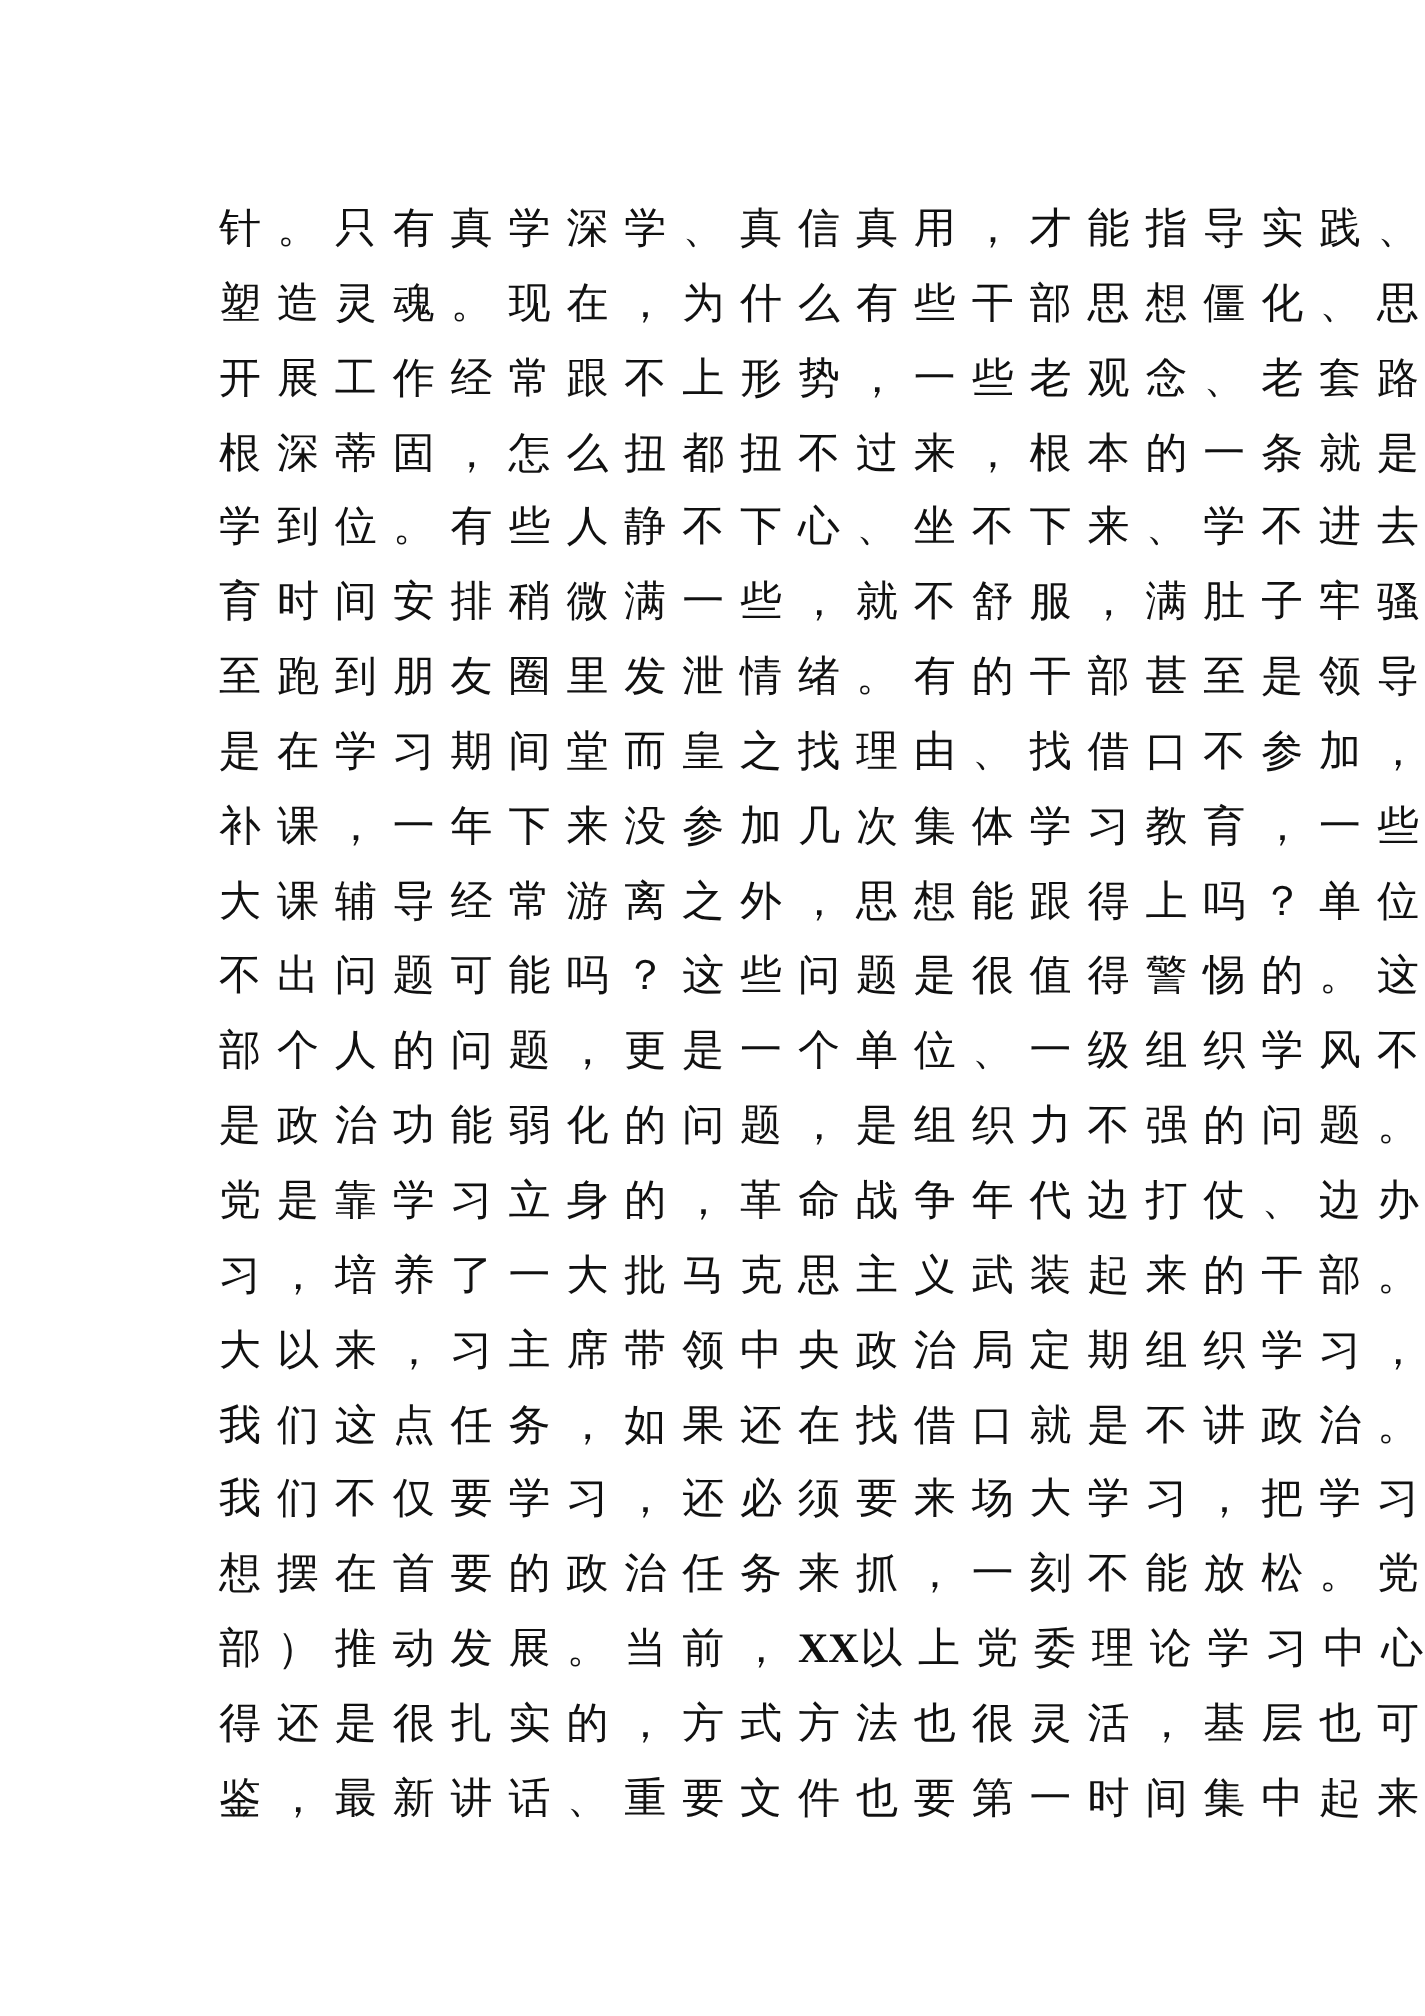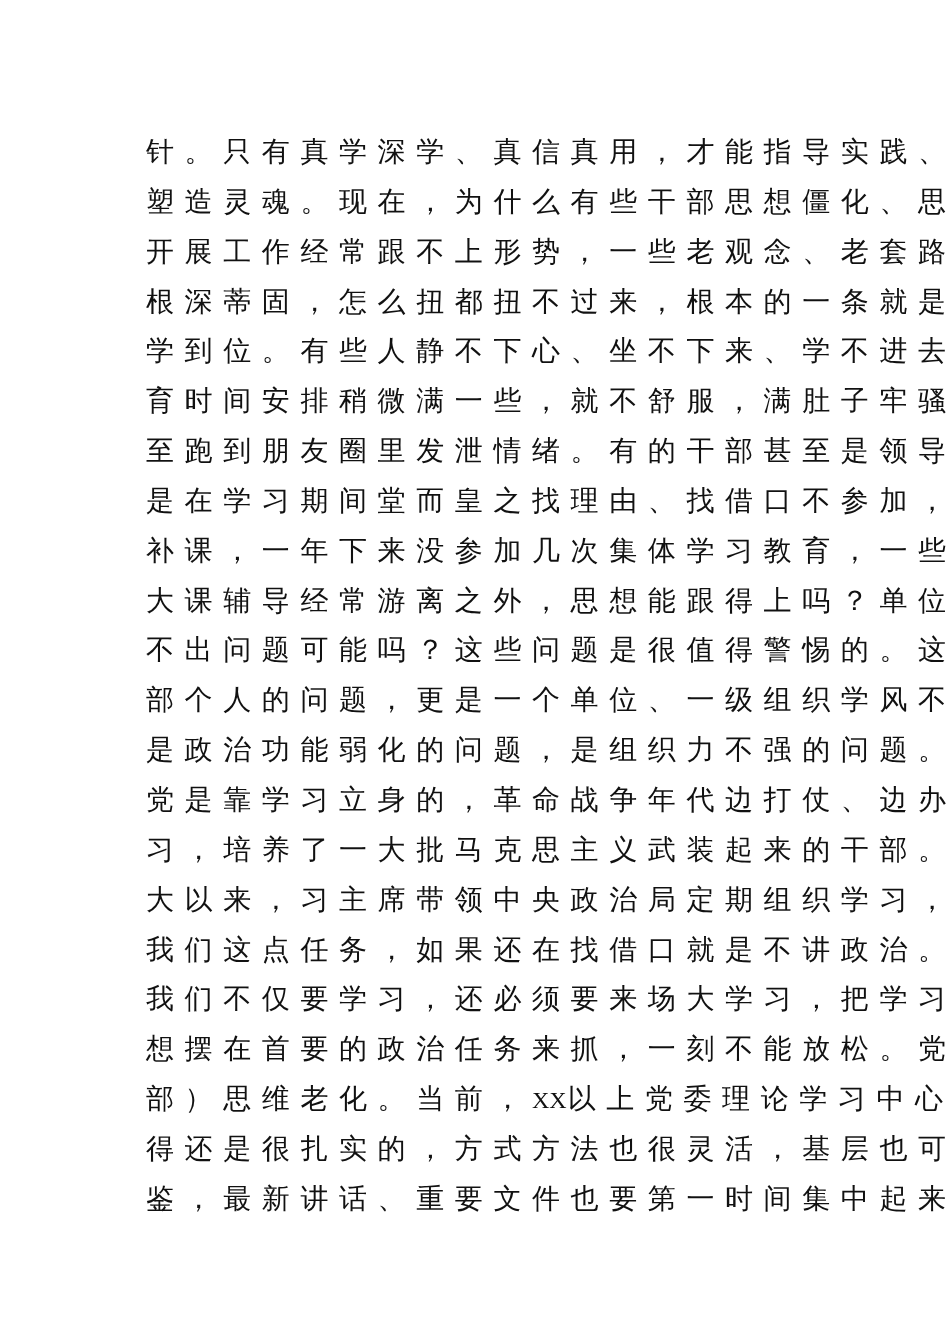--- a/index.html
+++ b/index.html
@@ -32,23 +32,23 @@
     }
     .line {
       display: block;
       height: 49.85px;
       line-height: 49.85px;
       white-space: nowrap;
       letter-spacing: 10.6px;
     }
     .latin {
       font-family: "Liberation Serif", "DejaVu Serif", serif;
-      font-weight: normal;
+      font-weight: bold;
       letter-spacing: 0;
-      font-size: 24px;
+      font-size: 28px;
       margin-right: 1px;
     }
   </style>
 </head>
 <body>
 
 <div class="page">
   <div class="body-text">
     <span class="line">针。只有真学深学、真信真用，才能指导实践、推动发展</span>
     <span class="line">塑造灵魂。现在，为什么有些干部思想僵化、思维老化，</span>
@@ -62,17 +62,17 @@
     <span class="line">大课辅导经常游离之外，思想能跟得上吗？单位能带好、</span>
     <span class="line">不出问题可能吗？这些问题是很值得警惕的。这不仅是干</span>
     <span class="line">部个人的问题，更是一个单位、一级组织学风不正的问题</span>
     <span class="line">是政治功能弱化的问题，是组织力不强的问题。我们这个</span>
     <span class="line">党是靠学习立身的，革命战争年代边打仗、边办校、边学</span>
     <span class="line">习，培养了一大批马克思主义武装起来的干部。党的十八</span>
     <span class="line">大以来，习主席带领中央政治局定期组织学习，从未间断</span>
     <span class="line">我们这点任务，如果还在找借口就是不讲政治。事实上，</span>
     <span class="line">我们不仅要学习，还必须要来场大学习，把学习习主席思</span>
     <span class="line">想摆在首要的政治任务来抓，一刻不能放松。党委（支</span>
-    <span class="line"><span>部）思维老化。当前，</span><span class="latin">XX</span><span>以上党委理论学习中心组学习搞</span></span>
+    <span class="line"><span>部）推动发展。当前，</span><span class="latin">XX</span><span>以上党委理论学习中心组学习搞</span></span>
     <span class="line">得还是很扎实的，方式方法也很灵活，基层也可以学习借</span>
     <span class="line">鉴，最新讲话、重要文件也要第一时间集中起来学，搞好</span>
   </div>
 </div>
 
 </body></html>

